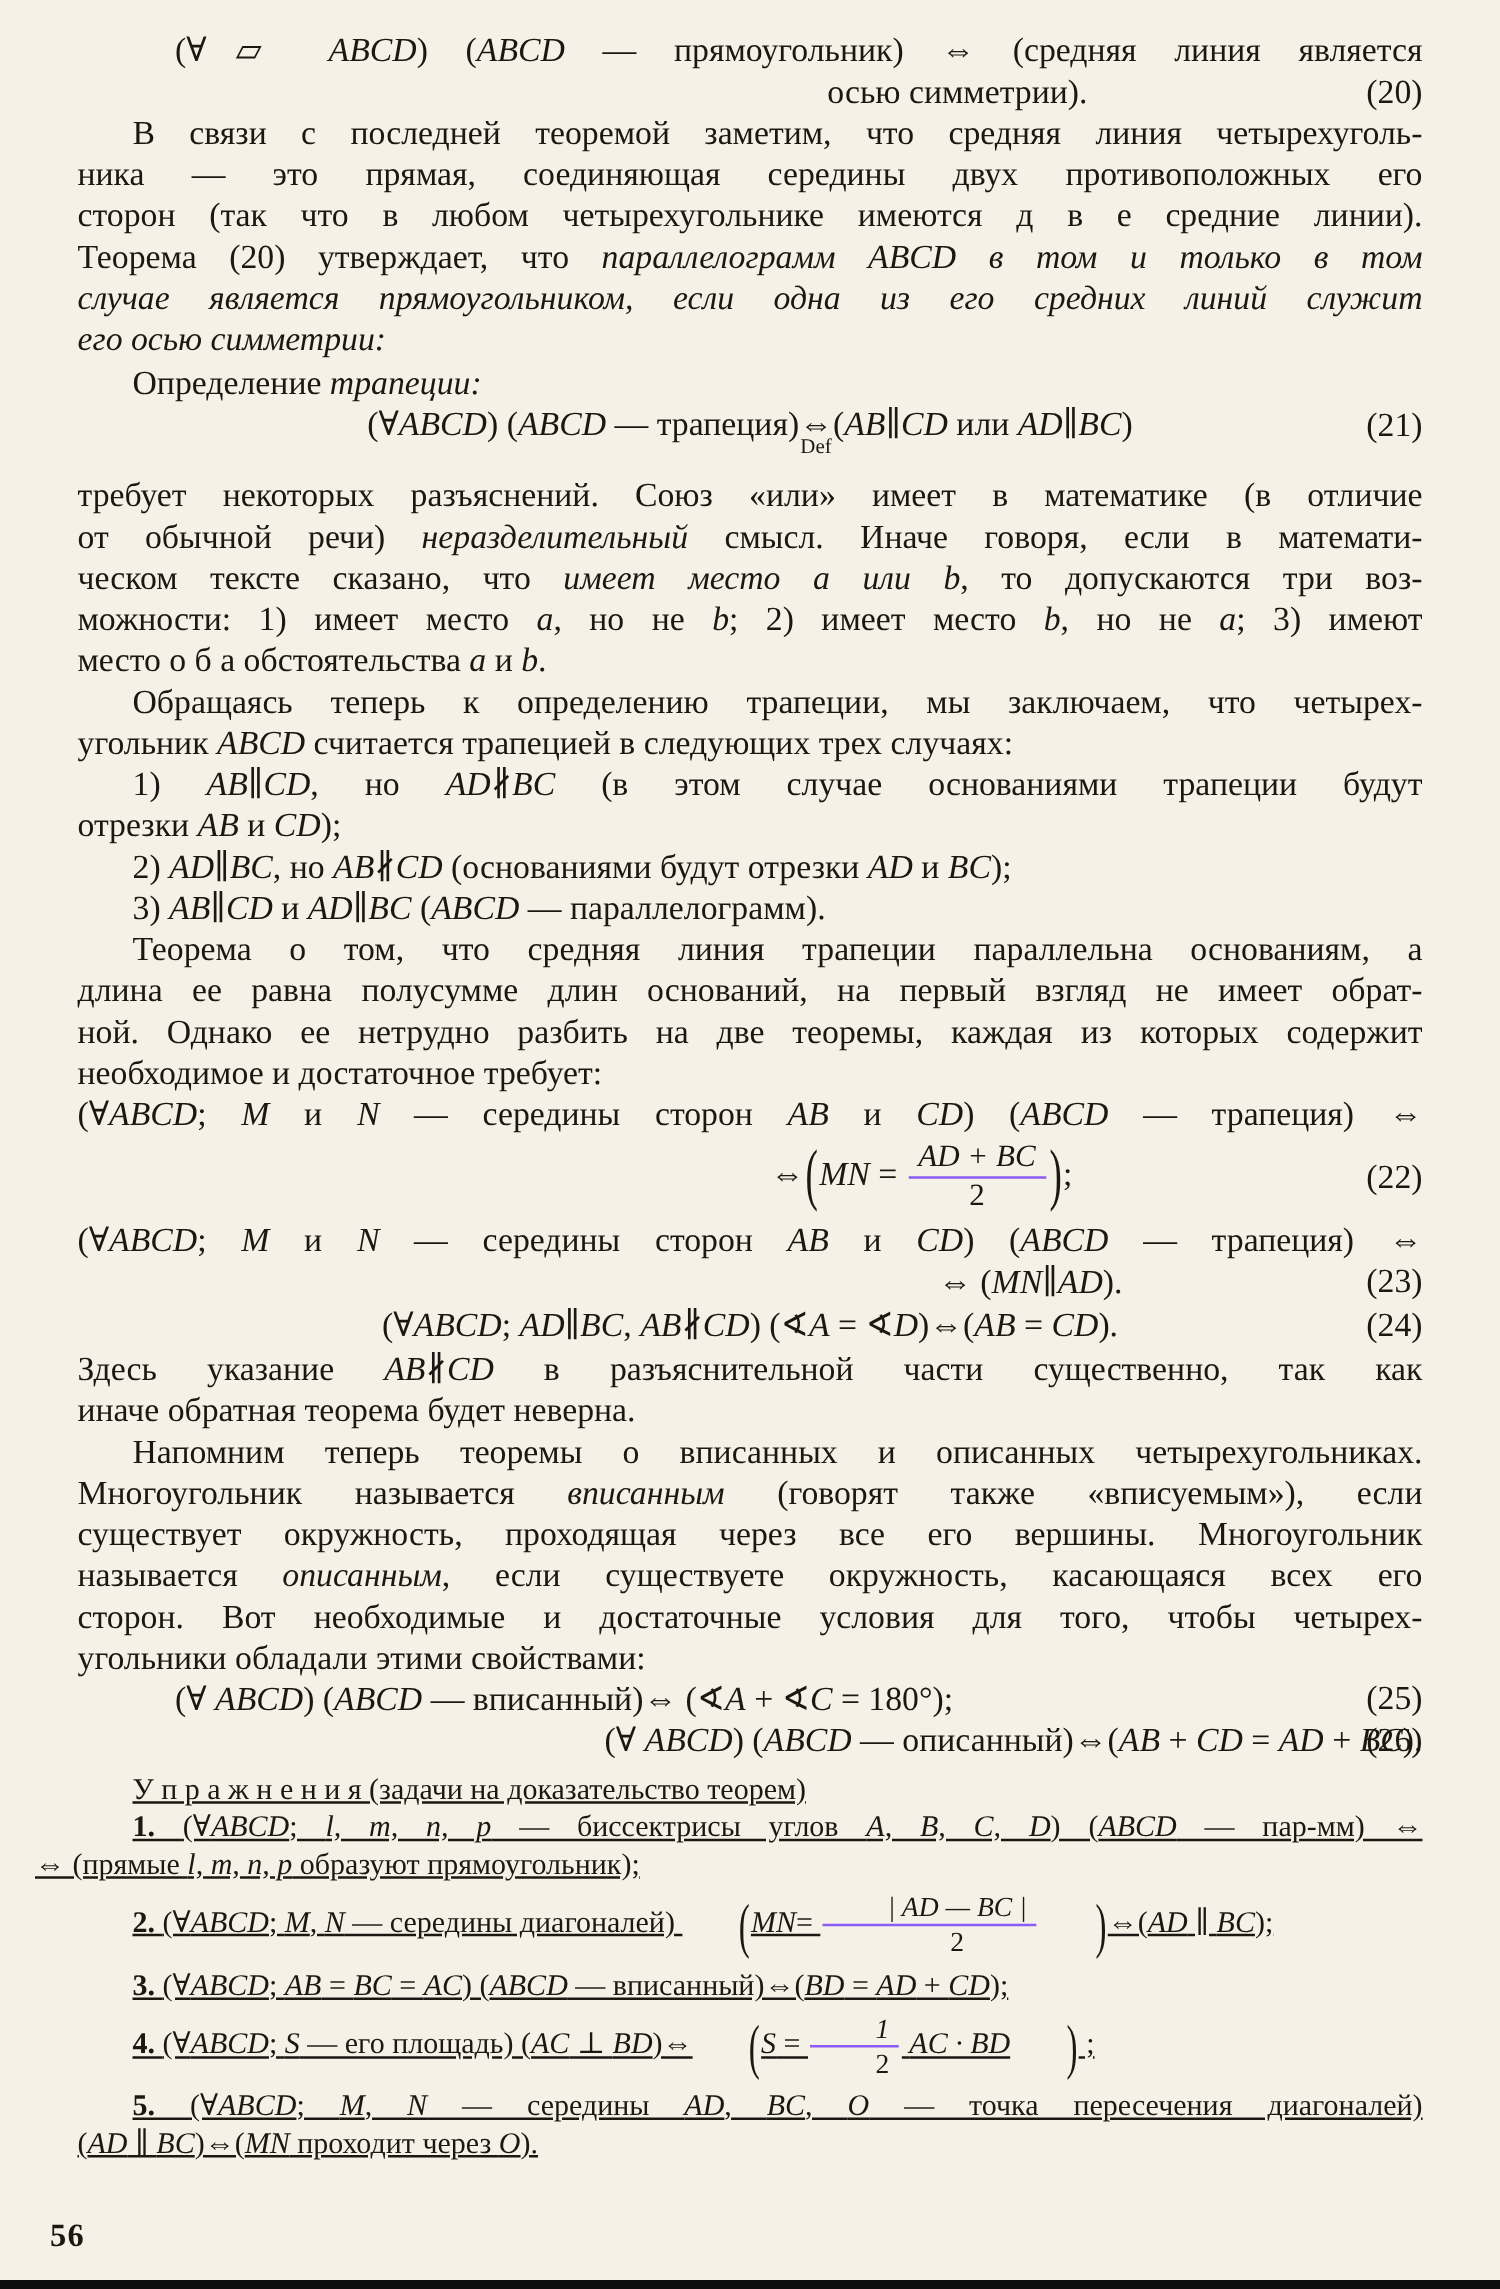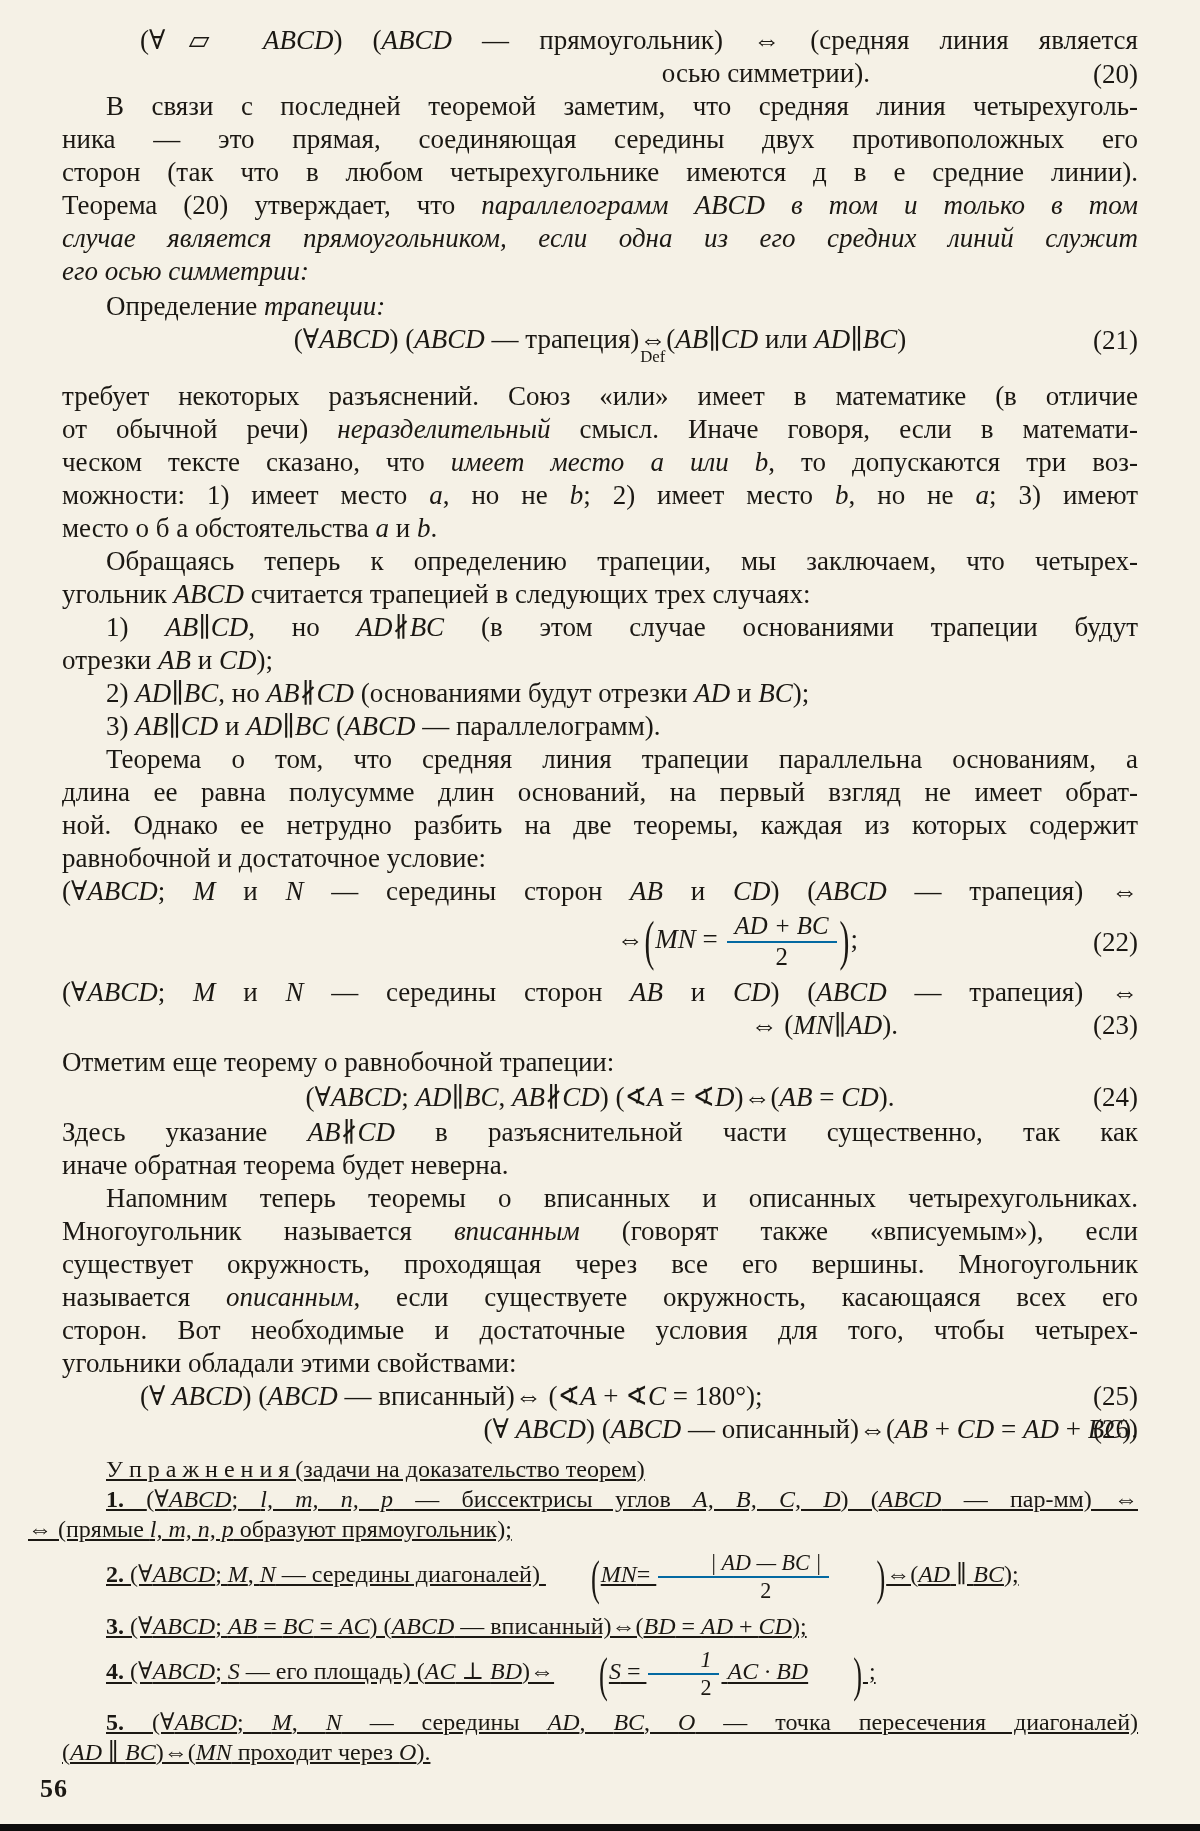--- a/index.html
+++ b/index.html
@@ -20,21 +20,21 @@
   .it { font-style:italic; }
   .bd { font-weight:bold; }
   .eqnum {
     position:absolute; right:0; top:50%; transform:translateY(-50%);
     font-style:normal; font-size:27px;
   }
   .frac {
     display:inline-block; vertical-align:middle; text-align:center;
     line-height:1.08; font-size:0.92em; padding:0 2px;
   }
-  .frac .fn { display:block; border-bottom:2px solid #0369a1; padding:0 8px 1px; font-style:italic; }
+  .frac .fn { display:block; border-bottom:2px solid #8b5cf6; padding:0 8px 1px; font-style:italic; }
   .frac .fd { display:block; padding-top:1px; }
   .bigp {
     display:inline-block; transform:scaleY(1.85); font-size:1.1em;
     vertical-align:middle; padding:0 1px; font-weight:400;
   }
   .hasbelow { position:relative; display:inline-block; }
   .below {
     position:absolute; left:50%; top:1.04em; transform:translateX(-50%);
     font-size:0.62em; font-style:normal; letter-spacing:0;
   }
@@ -67,26 +67,25 @@
     <div class="ln"><span>место о б а обстоятельства </span><span class="it">a</span><span> и </span><span class="it">b</span><span>.</span></div>
     <div class="ln just indent"><span>Обращаясь теперь к определению трапеции, мы заключаем, что четырех-</span></div>
     <div class="ln"><span>угольник </span><span class="it">ABCD</span><span> считается трапецией в следующих трех случаях:</span></div>
     <div class="ln just indent"><span>1) </span><span class="it">AB</span><span>∥</span><span class="it">CD</span><span>, но </span><span class="it">AD</span><span>∦</span><span class="it">BC</span><span> (в этом случае основаниями трапеции   будут</span></div>
     <div class="ln"><span>отрезки </span><span class="it">AB</span><span> и </span><span class="it">CD</span><span>);</span></div>
     <div class="ln indent"><span>2) </span><span class="it">AD</span><span>∥</span><span class="it">BC</span><span>, но </span><span class="it">AB</span><span>∦</span><span class="it">CD</span><span> (основаниями будут отрезки </span><span class="it">AD</span><span> и </span><span class="it">BC</span><span>);</span></div>
     <div class="ln indent"><span>3) </span><span class="it">AB</span><span>∥</span><span class="it">CD</span><span> и </span><span class="it">AD</span><span>∥</span><span class="it">BC</span><span>   (</span><span class="it">ABCD</span><span> — параллелограмм).</span></div>
     <div class="ln just indent"><span>Теорема о том, что средняя линия трапеции параллельна основаниям, а</span></div>
     <div class="ln just"><span>длина ее равна полусумме длин оснований, на первый взгляд не  имеет обрат-</span></div>
     <div class="ln just"><span>ной. Однако ее нетрудно разбить на две теоремы, каждая из которых содержит</span></div>
-    <div class="ln"><span>равнобочной и достаточное условие:</span></div>
+    <div class="ln"><span>необходимое и достаточное требует:</span></div>
     <div class="ln just"><span>(∀</span><span class="it">ABCD</span><span>;  </span><span class="it">M</span><span>  и  </span><span class="it">N</span><span> — середины сторон  </span><span class="it">AB</span><span>  и  </span><span class="it">CD</span><span>)  (</span><span class="it">ABCD</span><span> — трапеция)  ⇔</span></div>
     <div class="ln right frline" style="padding-right: 280px;"><span>⇔</span><span class="bigp">(</span><span class="it">MN</span><span> = </span><span class="frac"><span class="fn">AD + BC</span><span class="fd">2</span></span><span class="bigp">)</span><span>;</span><span class="eqnum">(22)</span></div>
     <div class="ln just"><span>(∀</span><span class="it">ABCD</span><span>;  </span><span class="it">M</span><span>  и  </span><span class="it">N</span><span> — середины сторон  </span><span class="it">AB</span><span>  и  </span><span class="it">CD</span><span>)  (</span><span class="it">ABCD</span><span> — трапеция) ⇔</span></div>
     <div class="ln right" style="padding-right: 240px;"><span>⇔ (</span><span class="it">MN</span><span>∥</span><span class="it">AD</span><span>).</span><span class="eqnum">(23)</span></div>
-    <div class="ln" style="margin-top: 4px;"><span>Отметим еще теорему о равнобочной трапеции:</span></div>
     <div class="ln center" style="margin-top: 2px; margin-bottom: 2px;"><span>(∀</span><span class="it">ABCD</span><span>;  </span><span class="it">AD</span><span>∥</span><span class="it">BC</span><span>,  </span><span class="it">AB</span><span>∦</span><span class="it">CD</span><span>) (∢</span><span class="it">A</span><span> = ∢</span><span class="it">D</span><span>)⇔(</span><span class="it">AB</span><span> = </span><span class="it">CD</span><span>).</span><span class="eqnum">(24)</span></div>
     <div class="ln just"><span>Здесь указание </span><span class="it">AB</span><span>∦</span><span class="it">CD</span><span> в разъяснительной части существенно,  так  как</span></div>
     <div class="ln"><span>иначе обратная теорема будет неверна.</span></div>
     <div class="ln just indent"><span>Напомним теперь теоремы о вписанных и описанных четырехугольниках.</span></div>
     <div class="ln just"><span>Многоугольник  называется </span><span class="it">вписанным</span><span> (говорят также «вписуемым»), если</span></div>
     <div class="ln just"><span>существует окружность, проходящая через все его вершины. Многоугольник</span></div>
     <div class="ln just"><span>называется </span><span class="it">описанным</span><span>, если существуете окружность, касающаяся всех его</span></div>
     <div class="ln just"><span>сторон.  Вот необходимые и достаточные условия для того, чтобы четырех-</span></div>
     <div class="ln"><span>угольники обладали этими свойствами:</span></div>
     <div class="ln" style="padding-left: 78px;"><span>(∀ </span><span class="it">ABCD</span><span>) (</span><span class="it">ABCD</span><span> — вписанный)⇔ (∢</span><span class="it">A</span><span> + ∢</span><span class="it">C</span><span> = 180°);</span><span class="eqnum">(25)</span></div>

